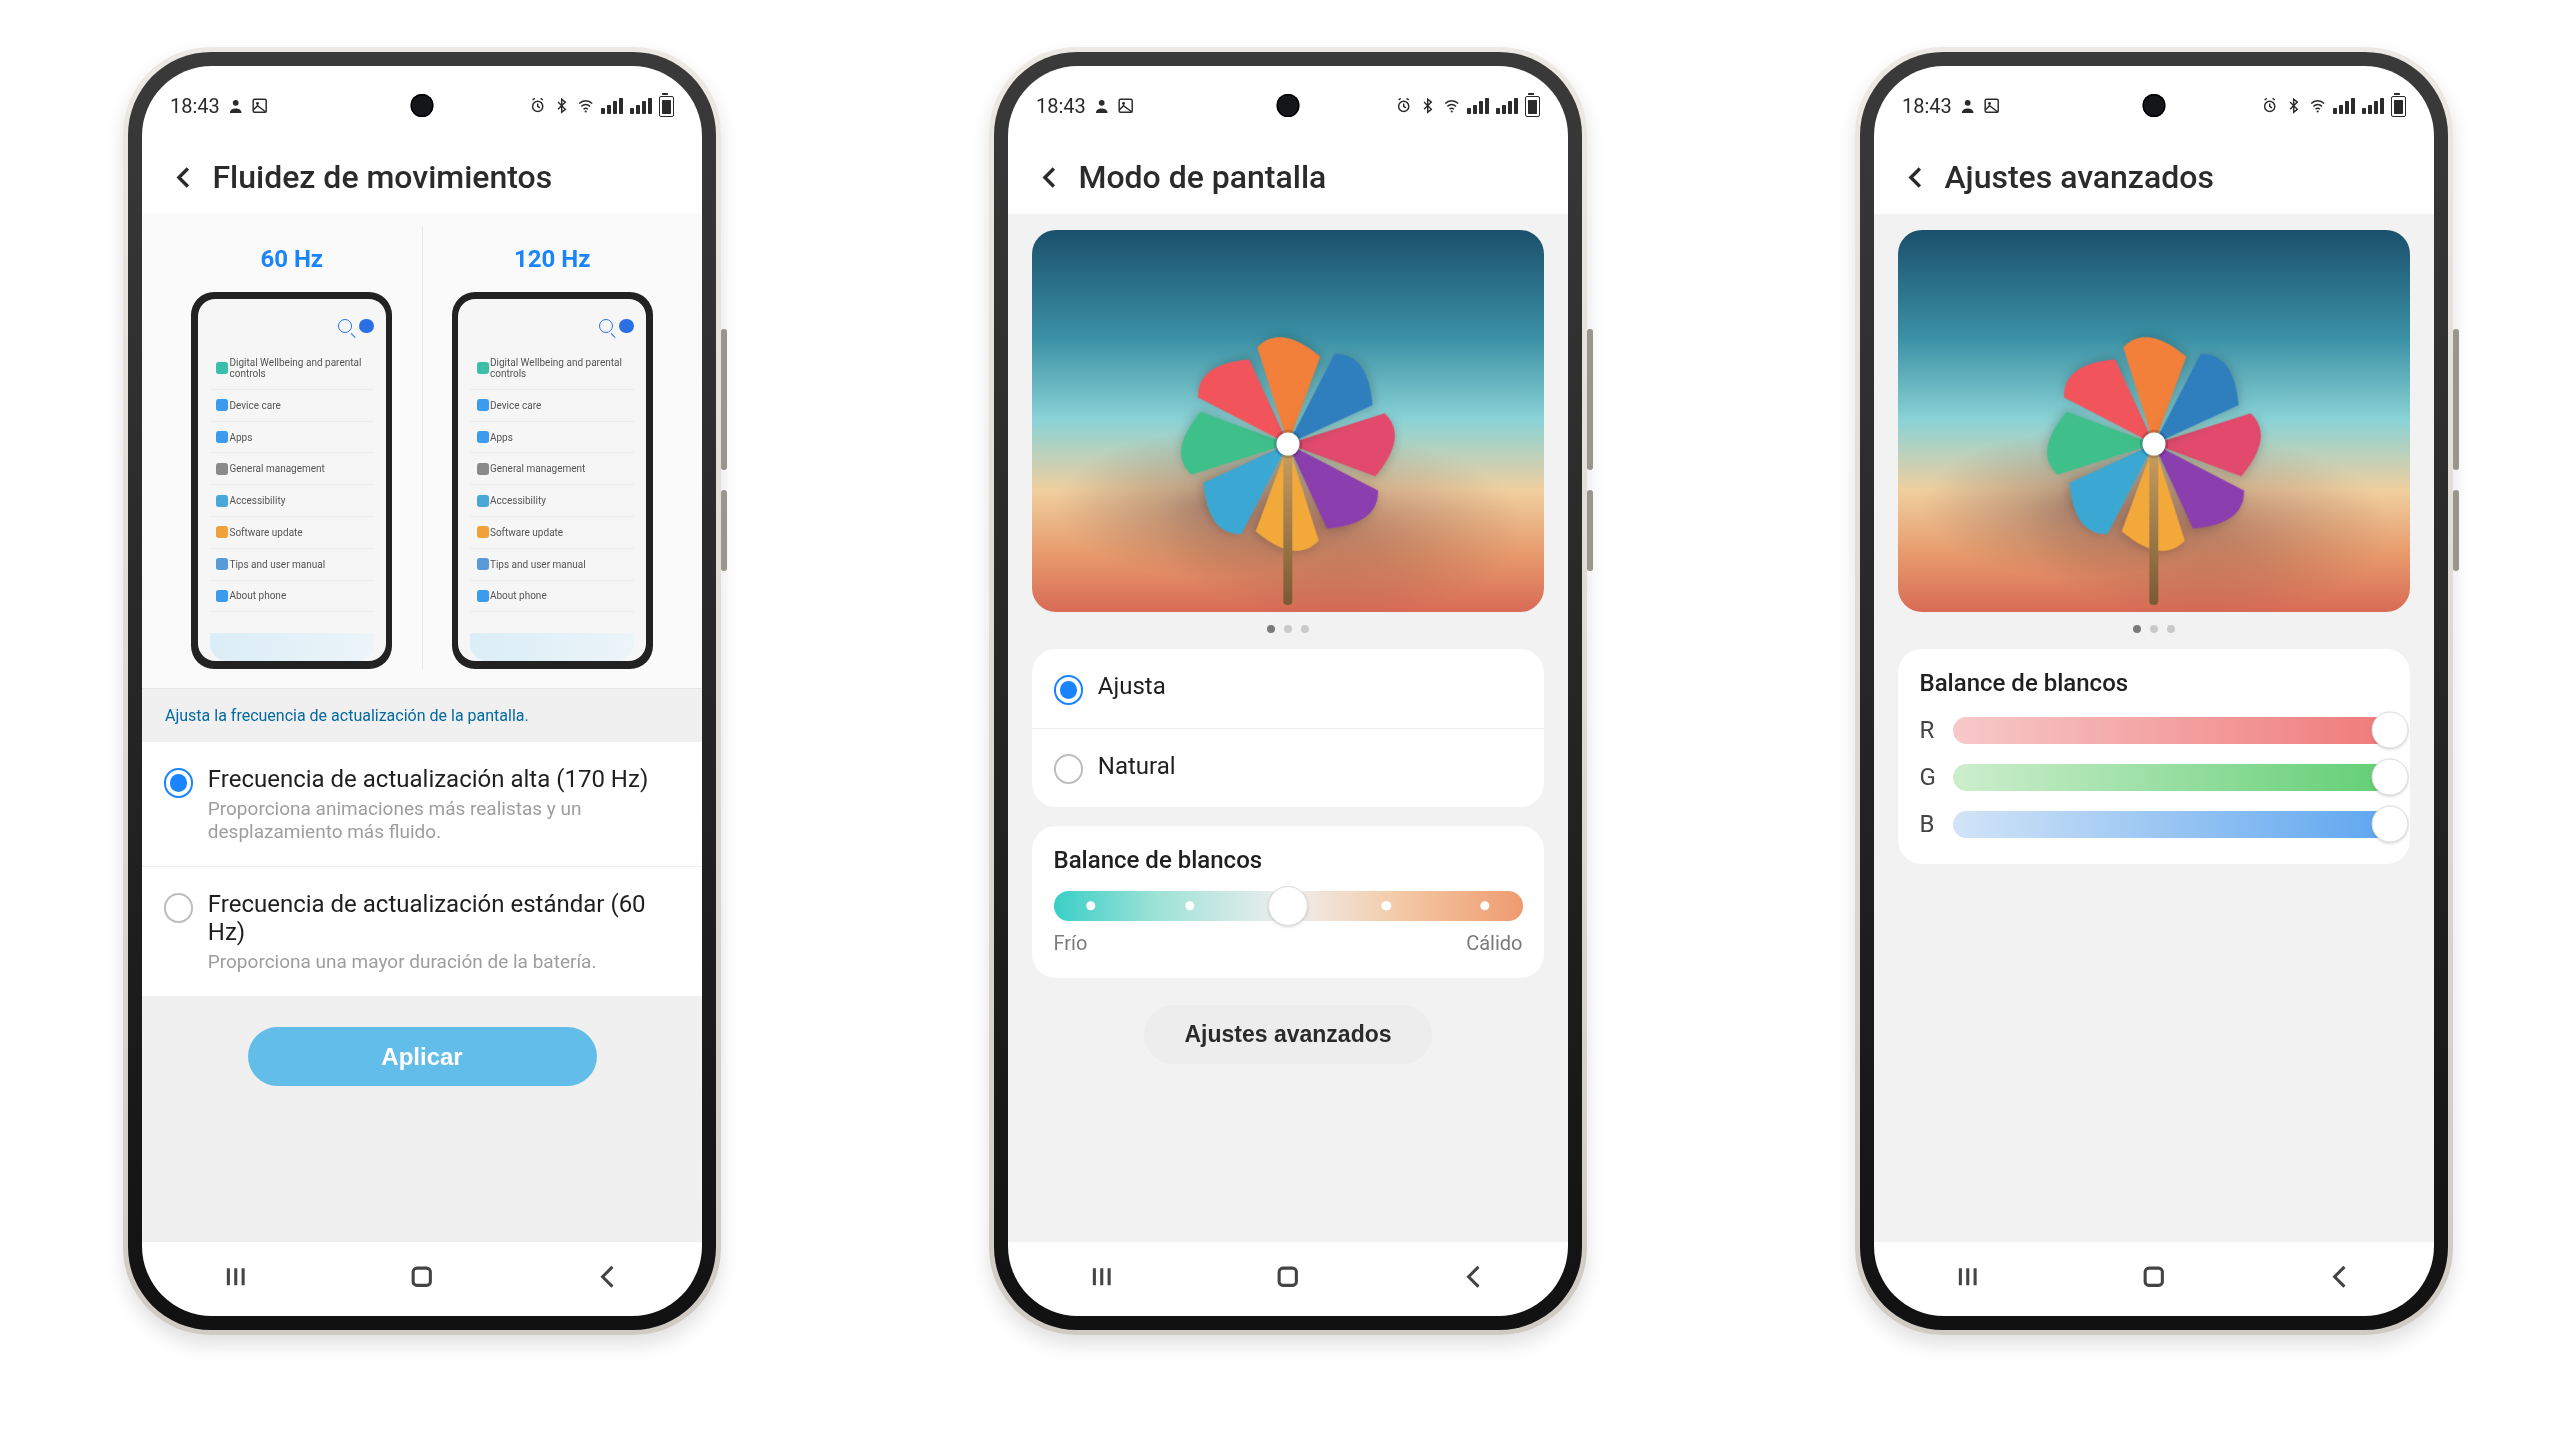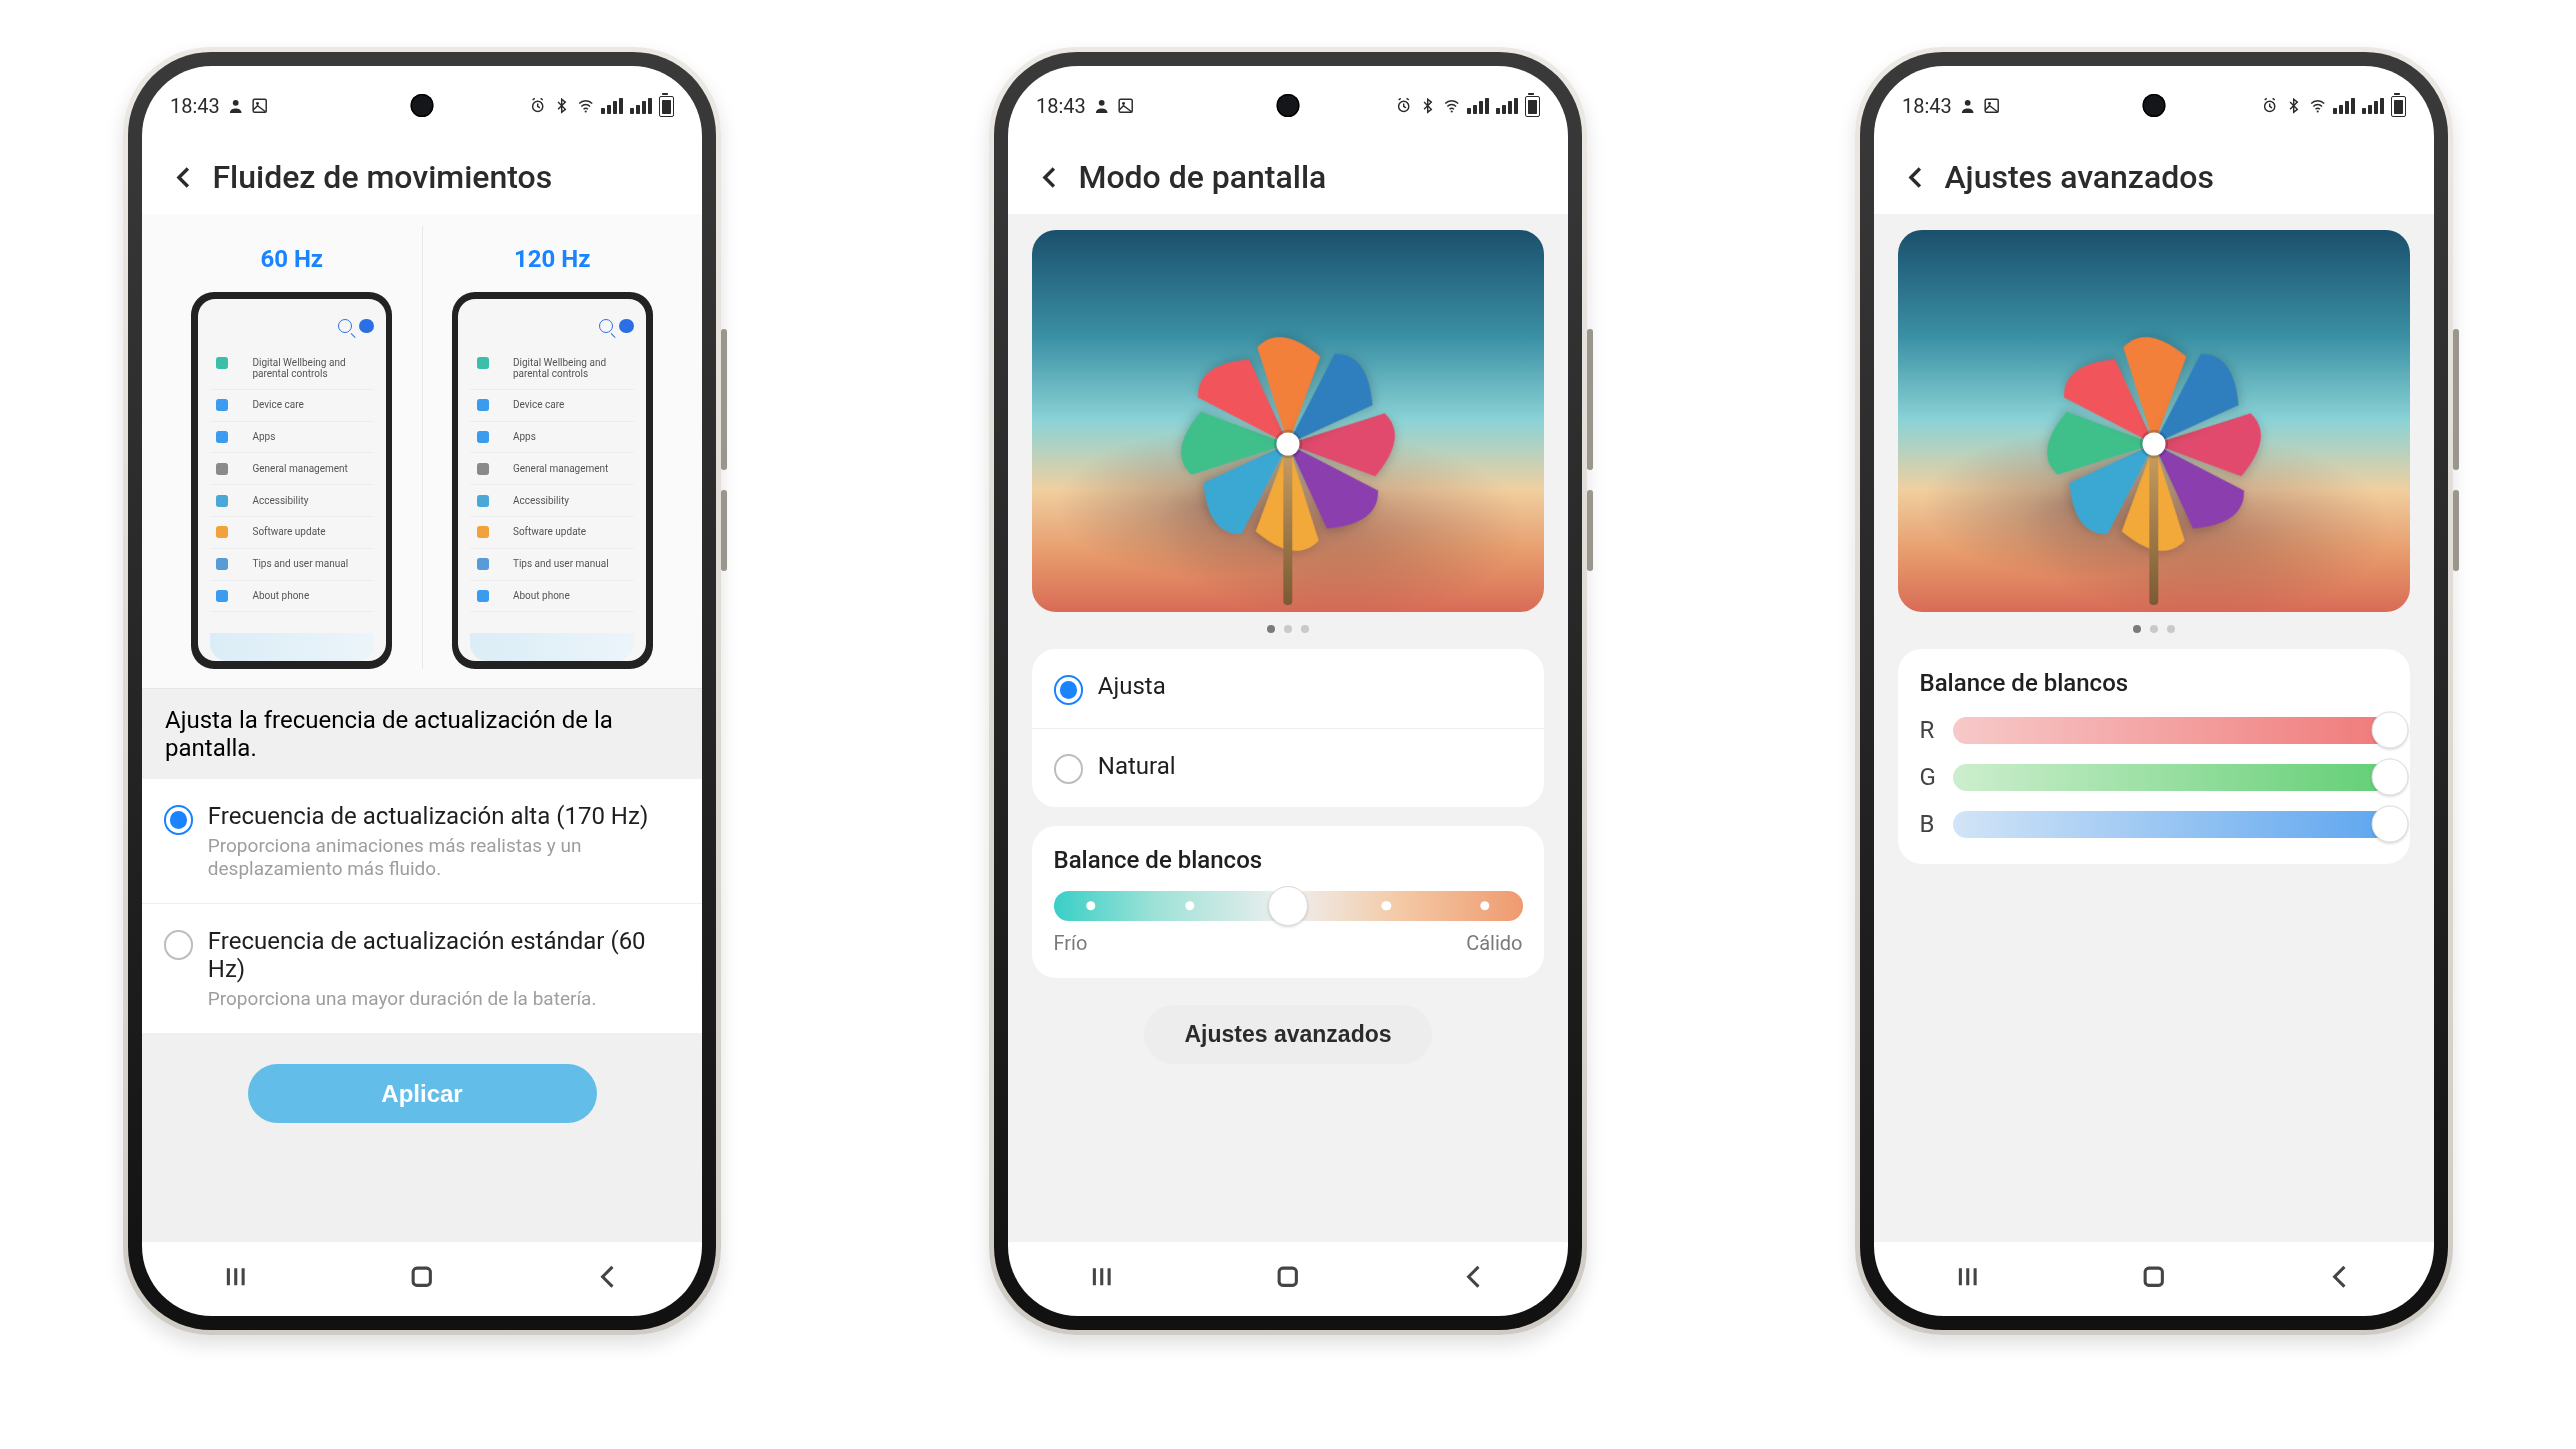--- a/index.html
+++ b/index.html
@@ -37,34 +37,34 @@
   .compare{display:flex;gap:0;background:#fafafa;padding:12px 20px 19px;border-bottom:0.7px solid #e6e6e6;}
   .half{flex:1;display:flex;flex-direction:column;align-items:center;}
   .half+.half{border-left:0.7px solid #e7e7e7;}
   .hz-label{color:#1a84ff;font-weight:700;font-size:24px;margin:19px 0 19px;}
   .mini-phone{width:188px;height:362px;border-radius:23px;background:#222;padding:6.7px 6.7px 8px;position:relative;}
   .mini-screen{width:100%;height:100%;background:#f6f6f6;border-radius:17.4px;padding:17.4px 12px 0;box-sizing:border-box;display:flex;flex-direction:column;}
   .mini-top{display:flex;justify-content:flex-end;gap:6.7px;height:20px;align-items:center;margin-bottom:12px;}
   .mini-search{width:12px;height:12px;border:1.3px solid #2a6fe4;border-radius:50%;position:relative;}
   .mini-search::after{content:"";position:absolute;right:-4.7px;bottom:-4.7px;width:6px;height:1.3px;background:#2a6fe4;transform:rotate(45deg);}
   .mini-avatar{width:14.8px;height:14.8px;border-radius:50%;background:#2a6fe4;}
-  .mini-row{display:flex;align-items:flex-start;gap:24px;padding:9.4px 6.7px;border-bottom:0.7px solid #ececec;}
+  .mini-row{display:flex;align-items:center;gap:1px;padding:9.4px 6.7px;border-bottom:0.7px solid #ececec;}
   .mini-row:last-child{border-bottom:none;}
   .mini-dot{width:12px;height:12px;border-radius:2.7px;background:#8fbc8f;flex:none;}
   .mini-row:nth-child(2) .mini-dot{background:#3bbfa8;}
   .mini-row:nth-child(3) .mini-dot{background:#3b9cef;}
   .mini-row:nth-child(4) .mini-dot{background:#3b9cef;}
   .mini-row:nth-child(5) .mini-dot{background:#8a8a8a;}
   .mini-row:nth-child(6) .mini-dot{background:#4aa8d8;}
   .mini-row:nth-child(7) .mini-dot{background:#f2a23a;}
   .mini-row:nth-child(8) .mini-dot{background:#589bd6;}
   .mini-row:nth-child(9) .mini-dot{background:#3b9cef;}
   .mini-txt{font-size:10px;color:#555;}
   .mini-wave{margin-top:auto;height:28px;border-radius:0 0 17.4px 17.4px;background:linear-gradient(90deg,#cfe9f6 0%,#e7f4fb 100%);opacity:.7;}
-  .desc-bar{padding:17.4px 23px;color:#000000;font-size:24px;background:#f0f0f0;}
+  .desc-bar{padding:17.4px 23px;color:#0369a1;font-size:16px;background:#f0f0f0;}
   .opt-list{background:#fff;margin:0;border-radius:0;}
   .opt{display:flex;padding:24px 23px;gap:14.8px;align-items:flex-start;border-bottom:0.7px solid #eee;}
   .opt:last-child{border-bottom:none;}
   .radio{width:29.5px;height:29.5px;border:2.7px solid #bdbdbd;border-radius:50%;flex:none;margin-top:2.7px;position:relative;box-sizing:border-box;}
   .radio.checked{border-color:#1a84ff;}
   .radio.checked::after{content:"";position:absolute;inset:4px;border-radius:50%;background:#1a84ff;}
   .opt-body{flex:1;}
   .opt-title{font-size:24px;color:#1f1f1f;font-weight:400;margin-bottom:4px;}
   .opt-desc{font-size:19px;color:#9e9e9e;}
   .apply{display:block;margin:31px auto 0;width:349px;height:59px;border:none;border-radius:29.5px;background:#62bde8;color:#fff;font-size:24px;font-weight:600;cursor:pointer;}

